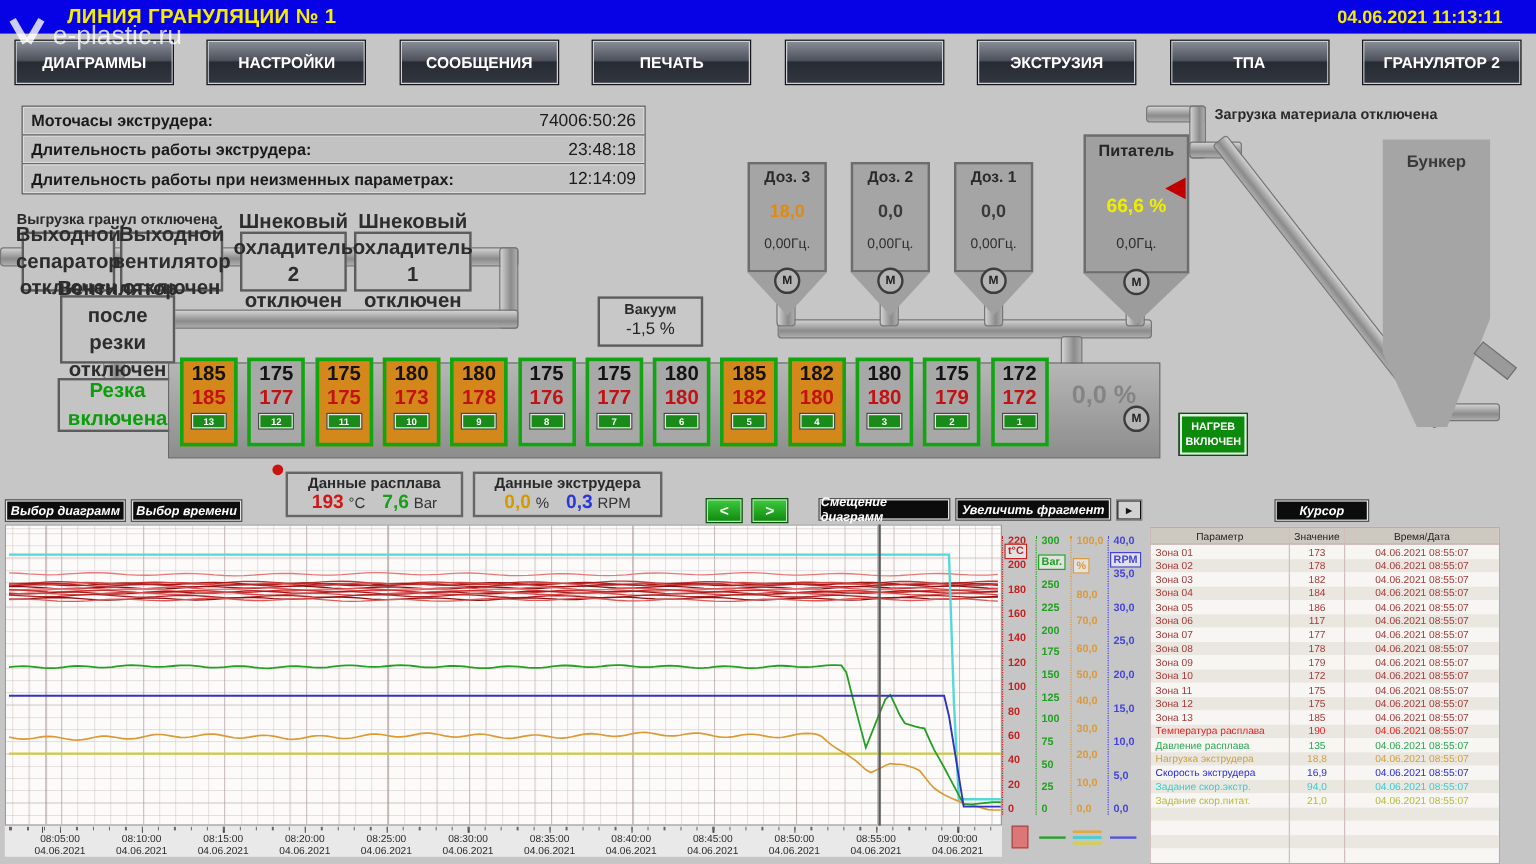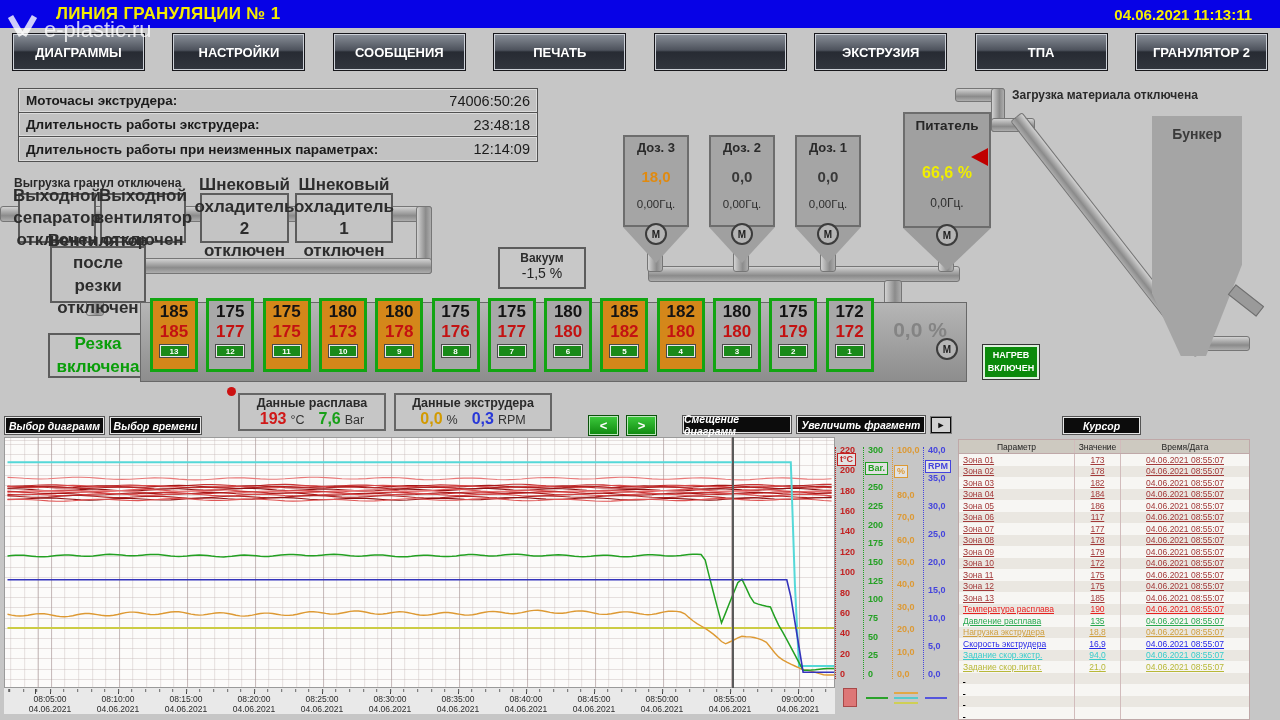--- a/index.html
+++ b/index.html
@@ -39,21 +39,21 @@
   .pipe{position:absolute;background:linear-gradient(180deg,#d2d2d2,#8b8b8b 62%,#adadad);
     border:1px solid #767676;border-radius:3px;}
   .pv{background:linear-gradient(90deg,#d2d2d2,#8b8b8b 62%,#adadad);}
   .pd{background:linear-gradient(180deg,#d2d2d2,#8b8b8b 62%,#adadad);}
 
   
   .eqlabel{position:absolute;font-weight:bold;font-size:12px;color:#2a2a2a;}
   .eqbox{position:absolute;background:#c4c4c4;border:2px solid #5c5c5c;
     font-weight:bold;font-size:17px;color:#2d2d2d;text-align:center;line-height:1.3;
     white-space:pre-line;display:flex;align-items:center;justify-content:center;}
-  .cutbox{color:#0a9e0a;margin-top:18px;}
+  .cutbox{color:#0a9e0a;}
   .vacbox{position:absolute;left:498px;top:247px;width:88px;height:42px;background:#c8c8c8;
     border:2px solid #5c5c5c;text-align:center;padding-top:2px;}
   .vac-l{font-weight:bold;font-size:12px;color:#2d2d2d;}
   .vac-v{font-size:14px;color:#222;}
   .heatbox{position:absolute;left:982px;top:344px;width:58px;height:36px;background:#0b8a0b;
     border:1px solid #333;box-shadow:inset 0 0 0 2px #ddefdd;color:#fff;font-weight:bold;
     font-size:9px;text-align:center;white-space:pre-line;line-height:1.5;
     display:flex;align-items:center;justify-content:center;cursor:pointer;}
 
   
@@ -145,21 +145,21 @@
   .leg-bar{position:absolute;left:866px;top:697px;width:22px;height:2px;background:#2aa22a;}
   .leg-pct{position:absolute;left:894px;top:692px;width:24px;height:12px;
     background:linear-gradient(180deg,#e2a845 0 2px,transparent 2px 5px,#55cccc 5px 7px,transparent 7px 10px,#cfcf55 10px 12px);}
   .leg-rpm{position:absolute;left:925px;top:697px;width:22px;height:2px;background:#5555dd;}
 
   
   .ptable{position:absolute;left:958px;top:439px;width:292px;font-size:8.5px;background:#f7f6f3;
     border:1px solid #bfa8a8;}
   .thead{display:flex;height:14px;background:#cdc9c0;border-bottom:1px solid #bfa8a8;
     color:#1e1e1e;align-items:center;}
-  .trow{display:flex;height:11.5px;align-items:center;background:#f7f6f3;text-decoration:underline;}
+  .trow{display:flex;height:11.5px;align-items:center;background:#f7f6f3;}
   .trow:nth-child(even){background:#eae7e1;}
   .tc1{width:116px;padding-left:4px;border-right:1px solid #d2bcbc;white-space:nowrap;overflow:hidden;height:100%;display:flex;align-items:center;}
   .tc2{width:46px;text-align:center;border-right:1px solid #d2bcbc;height:100%;display:flex;align-items:center;justify-content:center;}
   .tc3{width:128px;text-align:center;height:100%;display:flex;align-items:center;justify-content:center;}
   .thead .tc1{justify-content:center;padding-left:0;}
 </style>
 </head>
 <body>
 
 <div class="screen">

